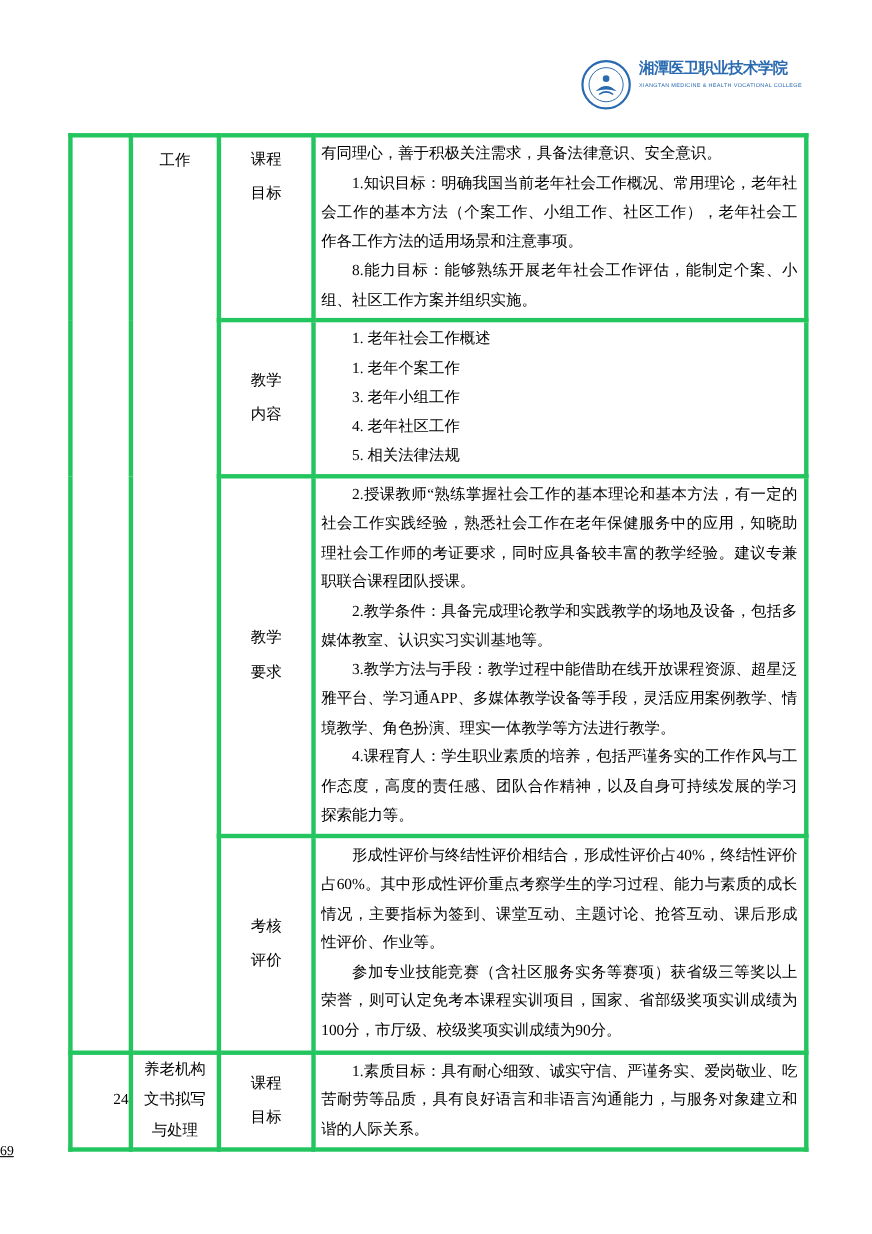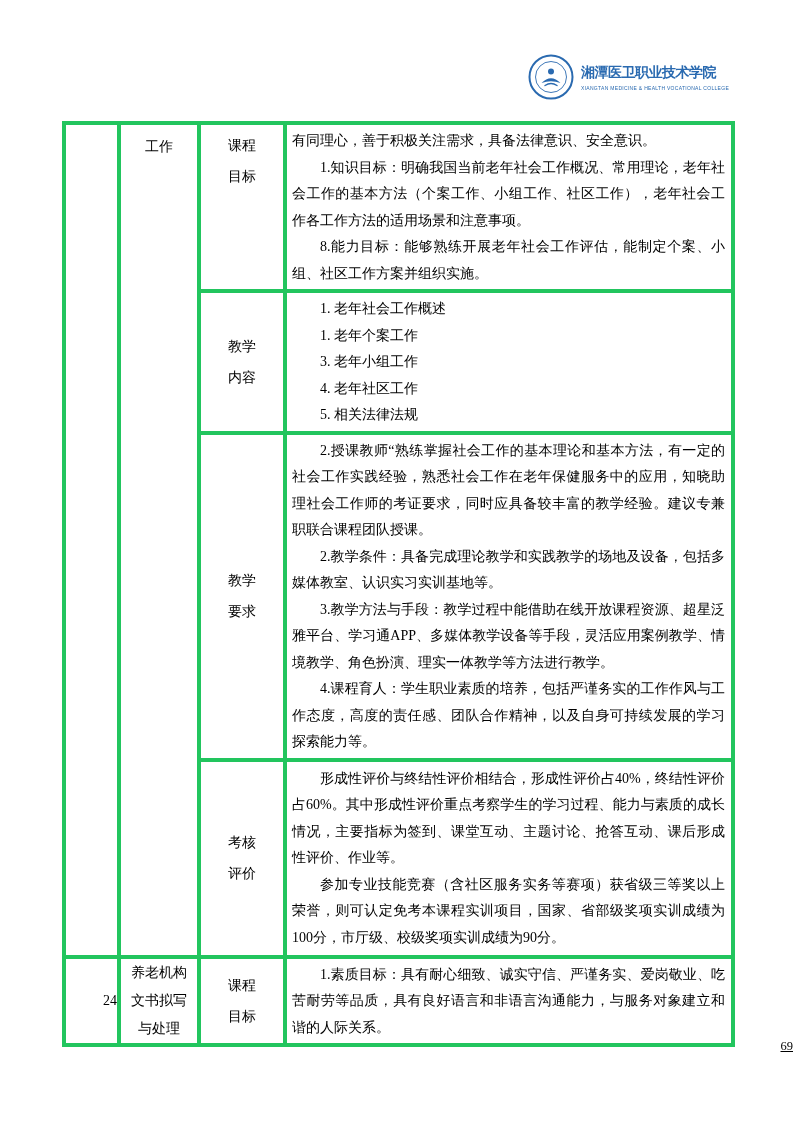--- a/index.html
+++ b/index.html
@@ -14,21 +14,21 @@
     color: #000000;
     overflow: hidden;
   }
 
   
   .page-header {
     position: absolute;
     top: 54px;
     left: 528px;
     display: flex;
-    align-items: center;
+    align-items: flex-start;
     gap: 7px;
   }
   .emblem { width: 46px; height: 46px; display: block; }
   .logo-text { display: flex; flex-direction: column; justify-content: center; }
   .logo-cn {
     color: #2a6ab0;
     font-weight: bold;
     font-size: 14px;
     letter-spacing: -0.5px;
     line-height: 18px;
@@ -82,21 +82,21 @@
   }
   .c-content p { text-indent: 2em; }
   .c-content p.no-indent { text-indent: 0; }
 
   
   .page-number {
     position: absolute;
     top: 1039px;
     left: 0;
     right: 0;
-    text-align: right;
+    text-align: left;
     font-size: 12.5px;
     text-decoration: underline;
   }
 </style>
 </head>
 <body>
 
 <div class="page">
 
   <header class="page-header">

